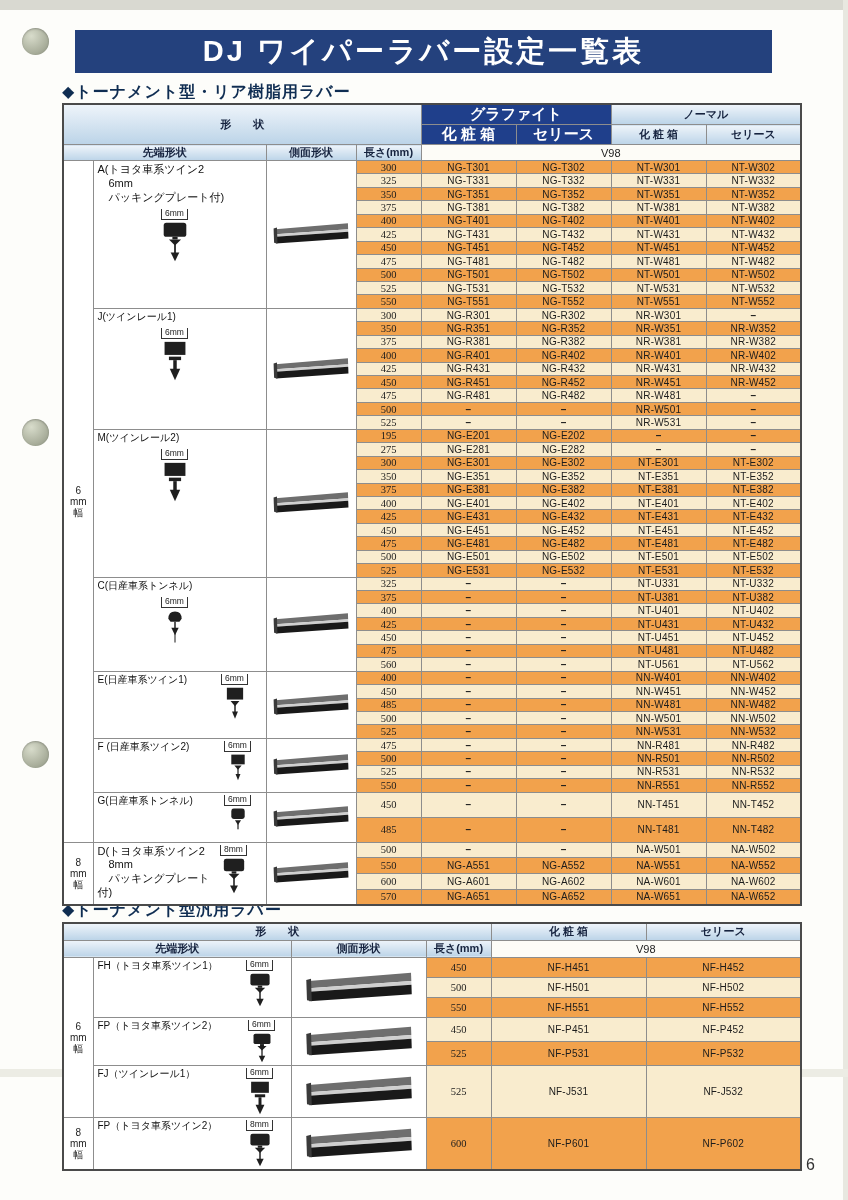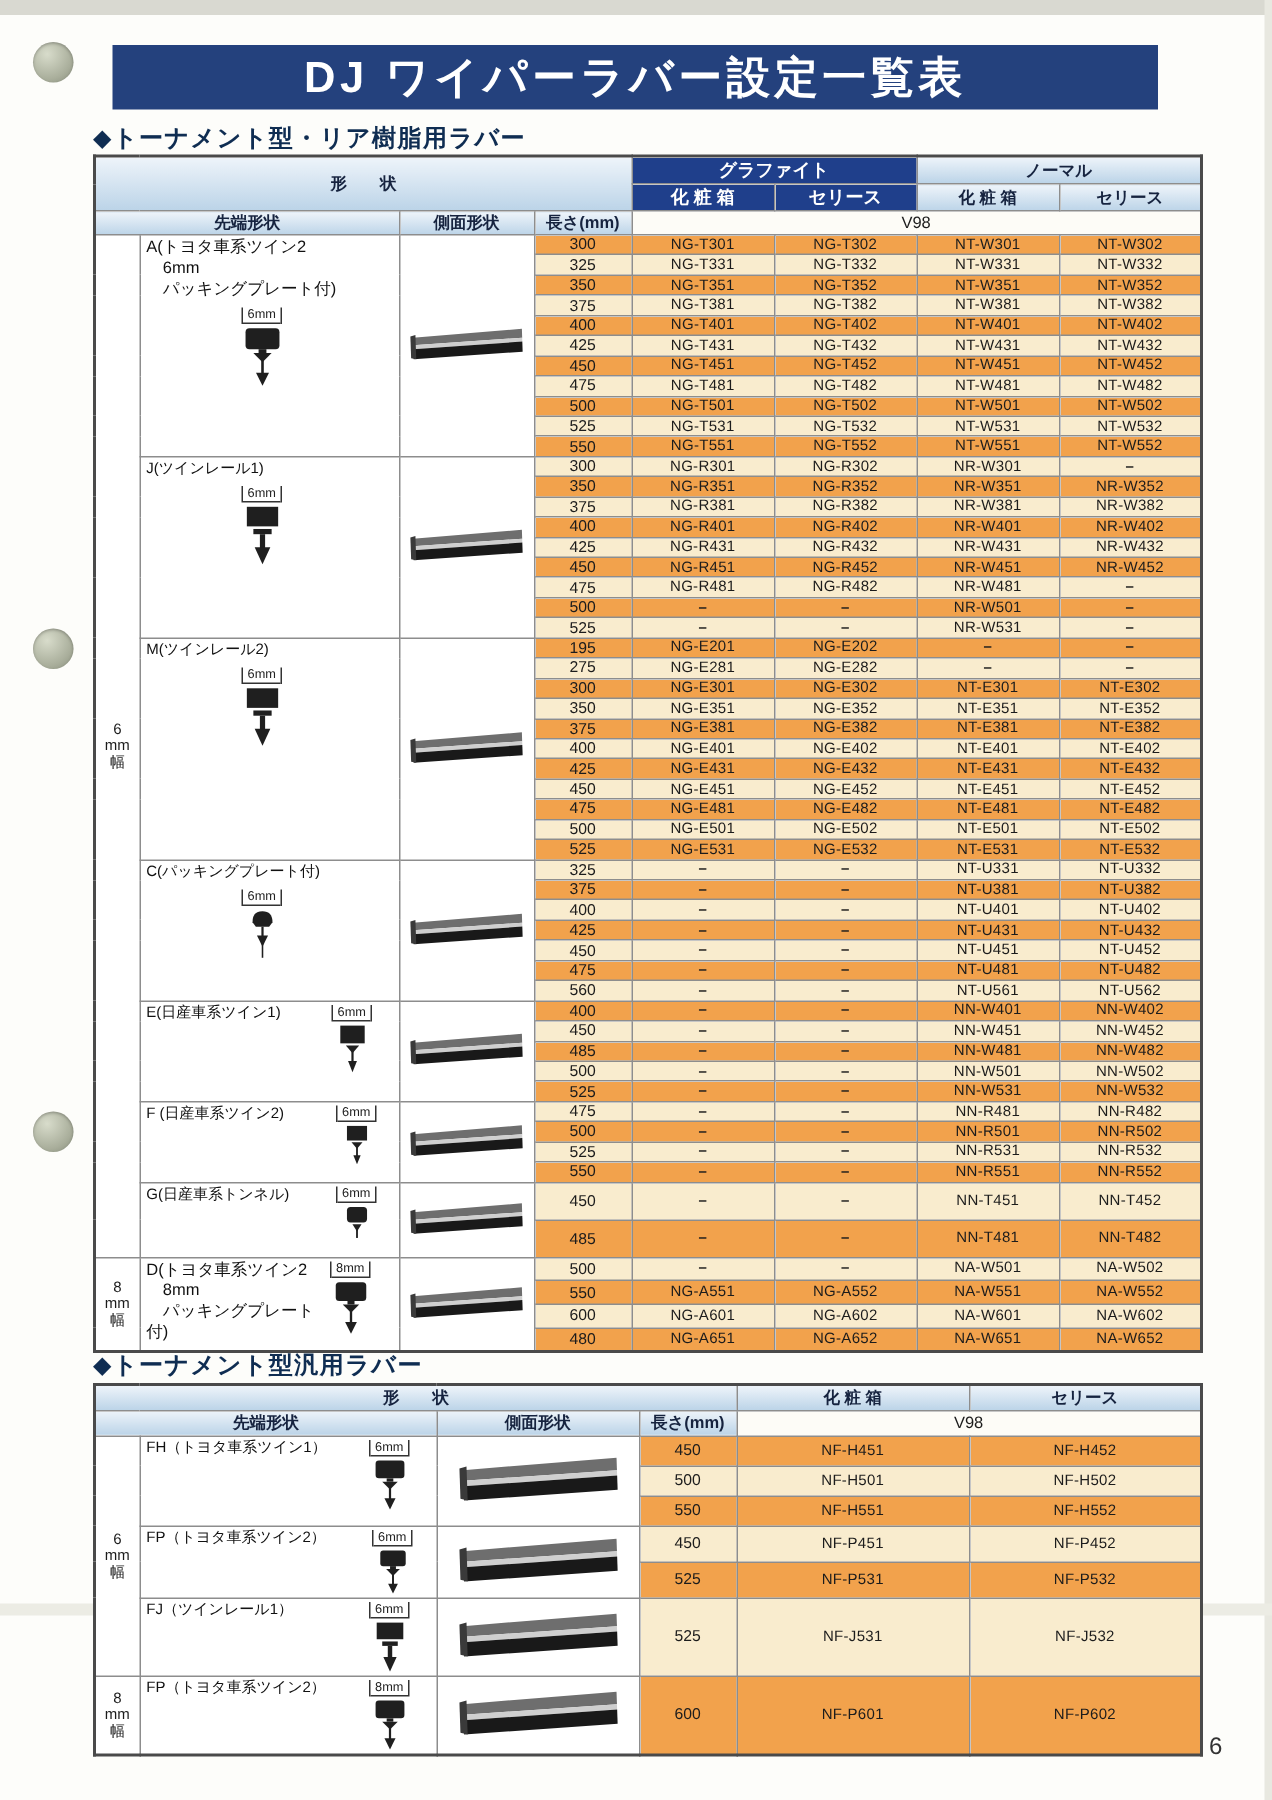--- a/index.html
+++ b/index.html
@@ -13,25 +13,25 @@
     box-shadow:0 1px 2px rgba(0,0,0,.25) inset;}
   #banner{position:absolute;left:75px;top:30px;width:697px;height:43px;
     background:var(--navy-banner,#24417d);color:#fff;display:flex;align-items:center;justify-content:center;
     font-size:29px;font-weight:bold;letter-spacing:3px;}
   .sec-head{position:absolute;left:62px;color:#0f2d52;font-size:16px;font-weight:bold;letter-spacing:1px;}
   table{position:absolute;border-collapse:collapse;table-layout:fixed;background:#fff;
     border:2px solid #4a4a4a;}
   td{border:1px solid #8d8d8d;padding:0;overflow:hidden;text-align:center;vertical-align:middle;
     font-size:10.5px;color:#1c1c1c;}
   .hdr-light{background:linear-gradient(#eef4fa,#bcd4e8);font-weight:bold;font-size:11px;color:#16233f;}
-  .hdr-navy{background:var(--navy-hdr,#1f3f8b);color:#fff;font-weight:bold;font-size:12px;}
+  .hdr-navy{background:var(--navy-hdr,#1f3f8b);color:#fff;font-weight:bold;font-size:15px;}
   .hdr-white{background:#fdfcf7;font-size:11px;}
   .c-o{background:var(--orange,#f2a24c);}
   .c-c{background:var(--cream,#f9ecce);}
-  .len{font-size:10.5px;}
+  .len{font-size:10.5px;font-family:Liberation Serif, serif;}
   .part{font-size:10px;letter-spacing:.2px;}
   .dash{font-weight:bold;}
   .wcell{background:#fff;font-size:10px;line-height:1.1;}
   .tip{background:#fff;vertical-align:top;text-align:left;padding:2px 4px;}
   .tip .lbl{font-size:10px;line-height:1.25;color:#111;}
   .tip .lbl.multi{font-size:11px;}
   .tiprow{display:flex;justify-content:space-between;align-items:flex-start;}
   .tipbelow{display:flex;justify-content:center;margin-top:5px;}
   .figwrap{display:flex;flex-direction:column;align-items:center;padding-right:10px;}
   .dim{font-size:8.5px;line-height:9px;height:11px;padding:0 3px;color:#222;
@@ -371,21 +371,21 @@
         </tr>
         <tr style="height: 13.45px;">
           <td class="len c-o">525</td>
           <td class="part c-o">NG-E531</td>
           <td class="part c-o">NG-E532</td>
           <td class="part c-o">NT-E531</td>
           <td class="part c-o">NT-E532</td>
         </tr>
         <tr style="height: 13.45px;">
           <td class="tip" rowspan="7">
-            <div class="lbl">C(パッキングプレート付)</div>
+            <div class="lbl">C(日産車系トンネル)</div>
             <div class="tipbelow">
               <div class="figwrap">
                 <div class="dim">6mm</div>
                 <svg viewBox="0 0 44 46" style="height:34px;width:34px" fill="#1f1f1f">
                   <path d="M13,12 Q13,2 22,2 Q31,2 31,12 L28,16 L16,16 Z"></path>
                   <rect x="21" y="16" width="2" height="10"></rect>
                   <polygon points="17,24 27,24 22,34"></polygon>
                   <rect x="21.3" y="30" width="1.4" height="14"></rect>
                 </svg>
               </div>
@@ -622,21 +622,21 @@
           <td class="part c-o">NA-W552</td>
         </tr>
         <tr style="height: 15.75px;">
           <td class="len c-c">600</td>
           <td class="part c-c">NG-A601</td>
           <td class="part c-c">NG-A602</td>
           <td class="part c-c">NA-W601</td>
           <td class="part c-c">NA-W602</td>
         </tr>
         <tr style="height: 15.75px;">
-          <td class="len c-o">480</td>
+          <td class="len c-o">570</td>
           <td class="part c-o">NG-A651</td>
           <td class="part c-o">NG-A652</td>
           <td class="part c-o">NA-W651</td>
           <td class="part c-o">NA-W652</td>
         </tr>
       </tbody>
   </table>
 
   <table id="t2" style="left:62px;top:922px;width:738px">
     <colgroup>

